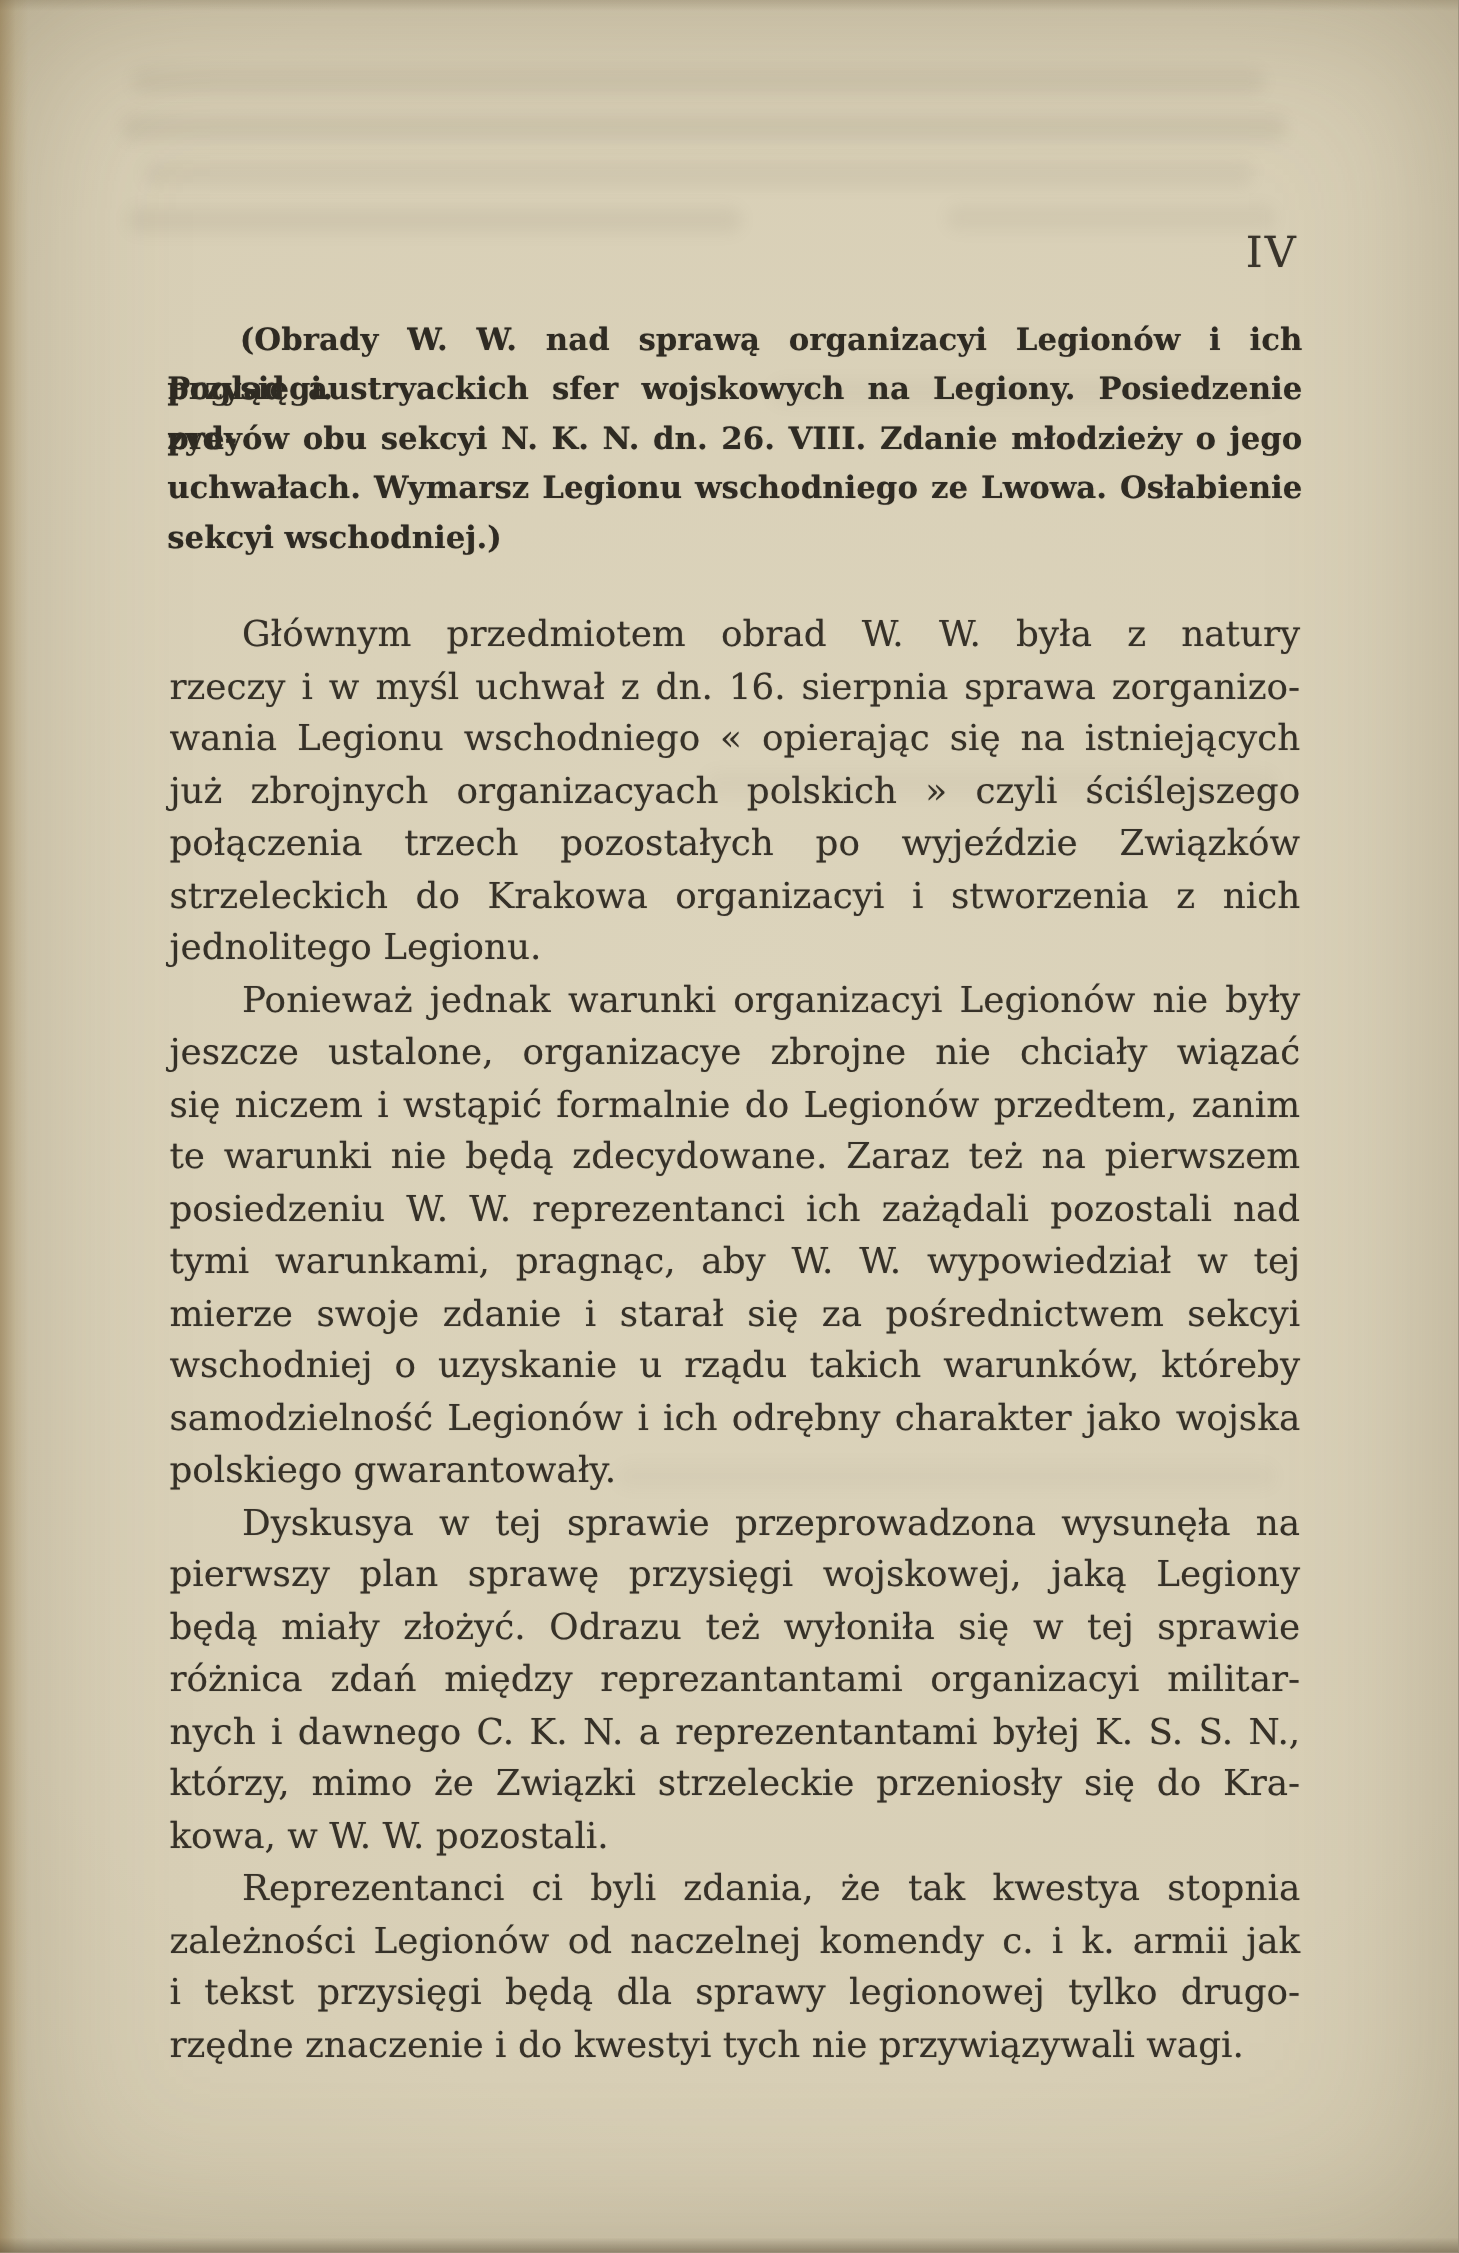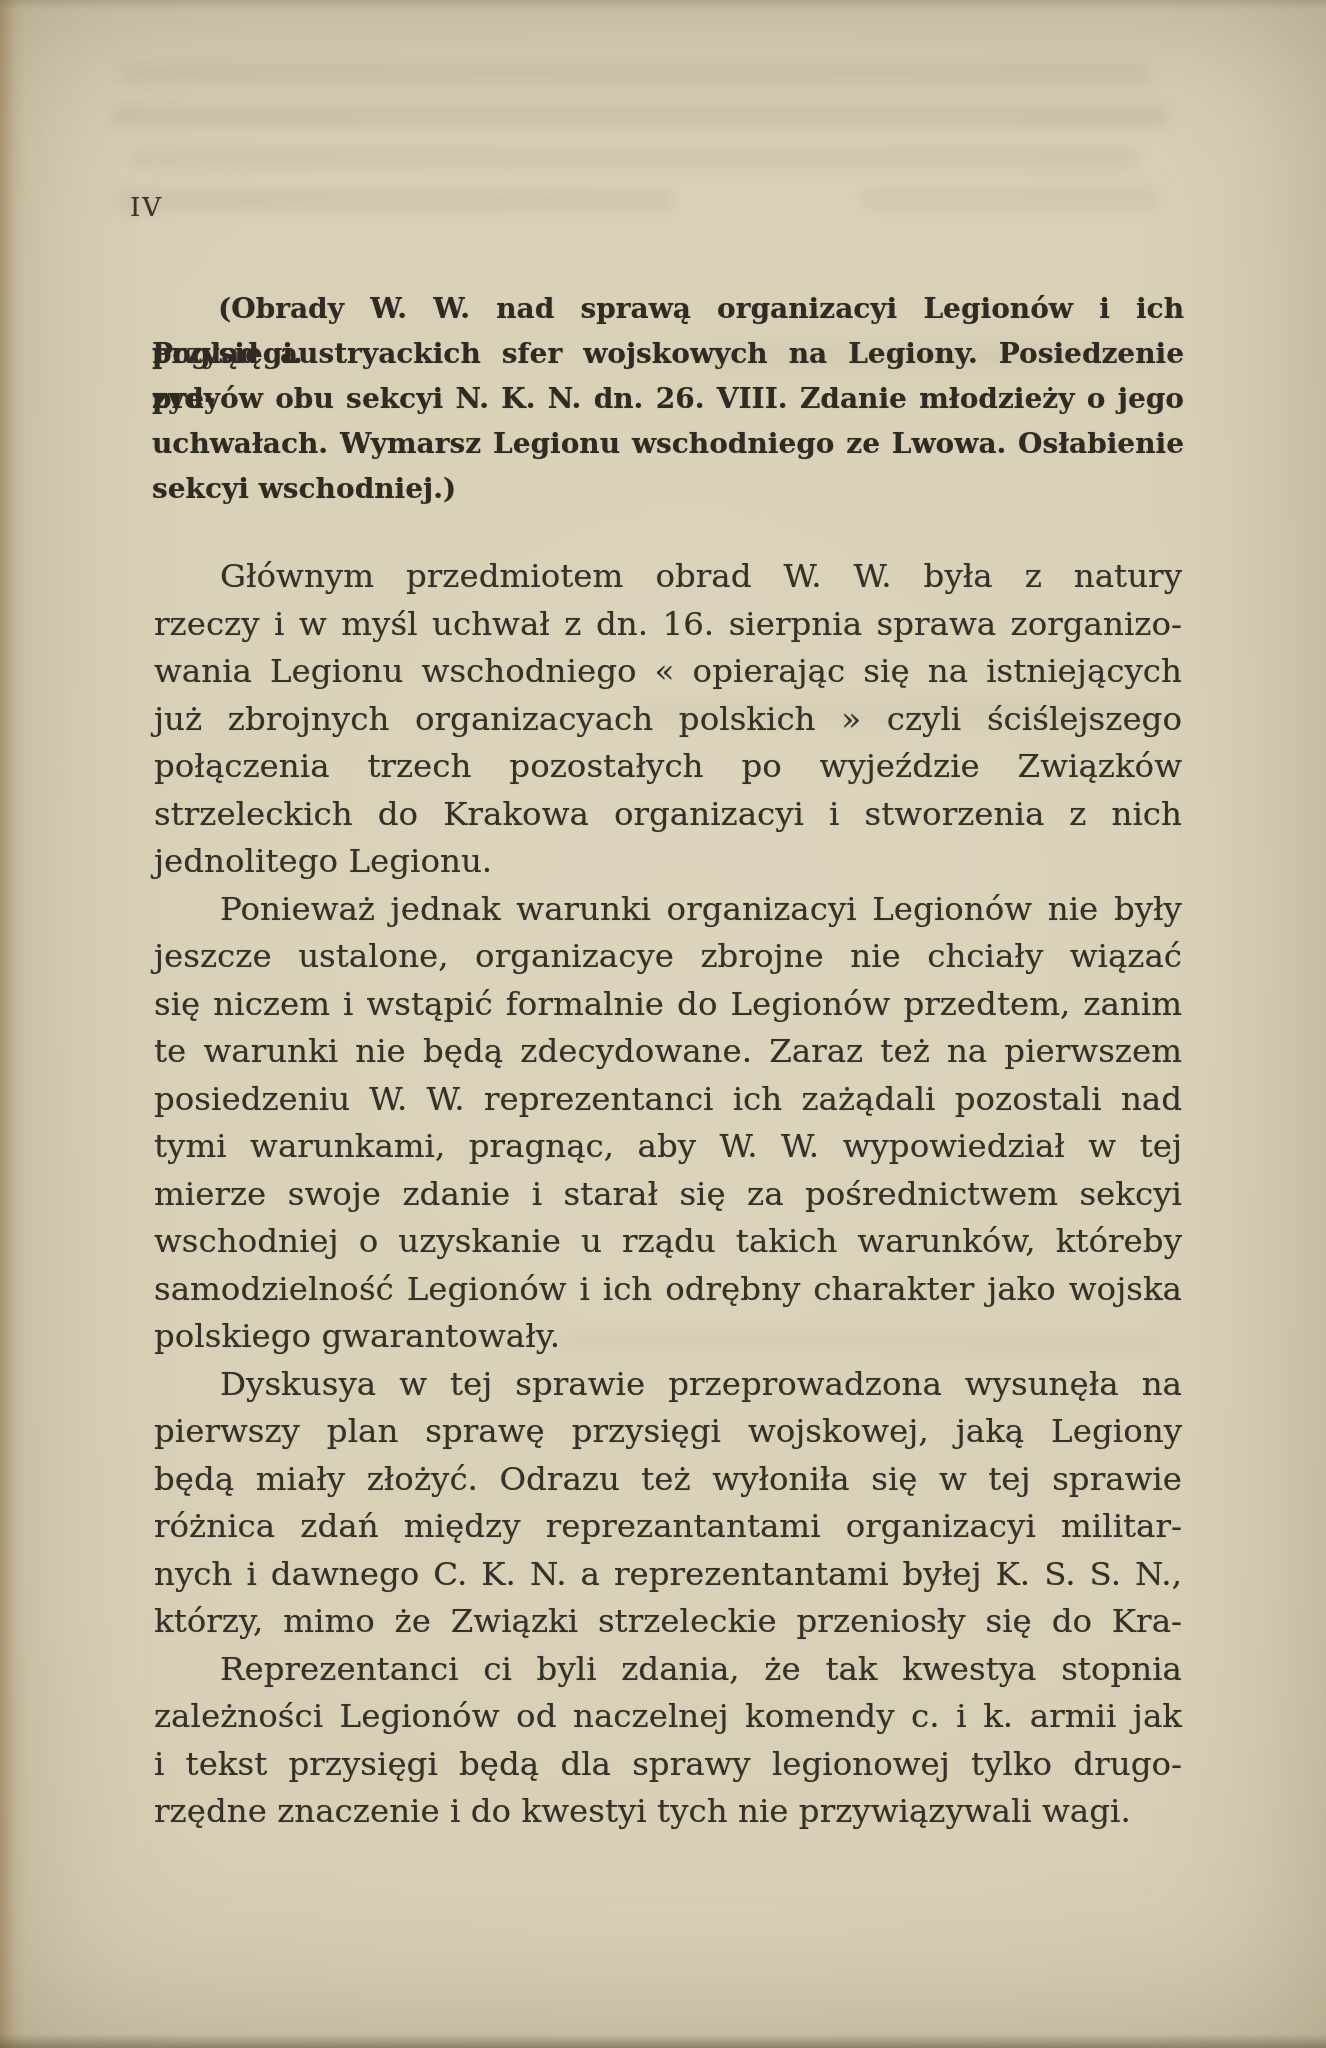--- a/index.html
+++ b/index.html
@@ -42,23 +42,23 @@
   .g1 { top:62px;  left:120px; width:1030px; }
   .g2 { top:104px; left:110px; width:1060px; opacity:.10; }
   .g3 { top:146px; left:130px; width:1010px; opacity:.075; }
   .g4 { top:188px; left:115px; width:560px;  opacity:.09; }
   .g5 { top:186px; left:860px; width:300px;  opacity:.07; }
   .g6 { top:345px; left:700px; width:460px;  opacity:.05; }
   .g7 { top:700px; left:640px; width:520px;  opacity:.045; }
   .g8 { top:1330px;left:560px; width:600px;  opacity:.04; }
 
   .heading {
-    position:absolute; top:192px; left:130px; width:1050px;
-    text-align:left;
-    font-size:26px; letter-spacing:2px;
+    position:absolute; top:208px; left:130px; width:1050px;
+    text-align:right;
+    font-size:39px; letter-spacing:2px;
     color:#3a352c;
     text-shadow:0 0 1px rgba(58,53,44,.45);
   }
   .summary {
     position:absolute; top:286px; left:128px; width:1056px;
     font-size:28px; font-weight:bold;
     color:#2f2b23;
     text-shadow:0 0 1px rgba(47,43,35,.4);
   }
   .summary .line { height:45px; line-height:45px; }
@@ -119,20 +119,21 @@
         <div class="line">samodzielność Legionów i ich odrębny charakter jako wojska</div>
         <div class="line last">polskiego gwarantowały.</div>
       </div>
       <div>
         <div class="line indent">Dyskusya w tej sprawie przeprowadzona wysunęła na</div>
         <div class="line">pierwszy plan sprawę przysięgi wojskowej, jaką Legiony</div>
         <div class="line">będą miały złożyć. Odrazu też wyłoniła się w tej sprawie</div>
         <div class="line">różnica zdań między reprezantantami organizacyi militar-</div>
         <div class="line">nych i dawnego C. K. N. a reprezentantami byłej K. S. S. N.,</div>
         <div class="line">którzy, mimo że Związki strzeleckie przeniosły się do Kra-</div>
+        <div class="line last">kowa, w W. W. pozostali.</div>
       </div>
       <div>
         <div class="line indent">Reprezentanci ci byli zdania, że tak kwestya stopnia</div>
         <div class="line">zależności Legionów od naczelnej komendy c. i k. armii jak</div>
         <div class="line">i tekst przysięgi będą dla sprawy legionowej tylko drugo-</div>
         <div class="line last">rzędne znaczenie i do kwestyi tych nie przywiązywali wagi.</div>
       </div>
     </div>
 
   <div class="edge-left"></div>

